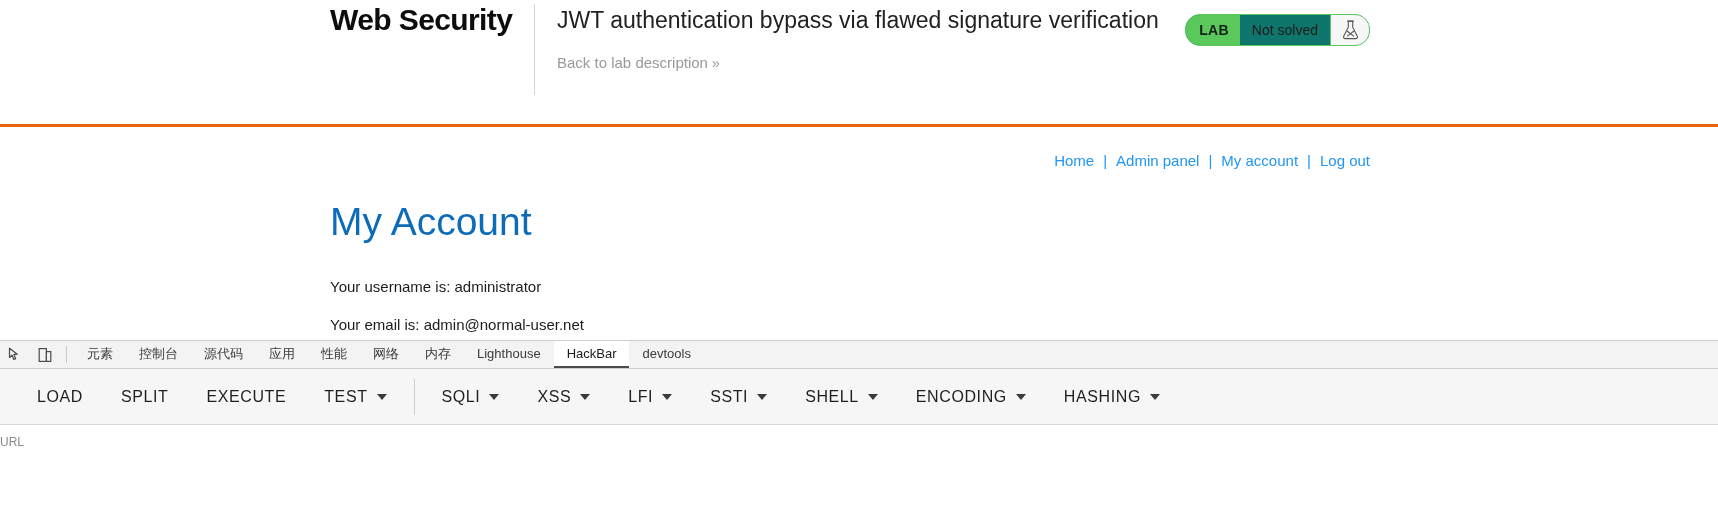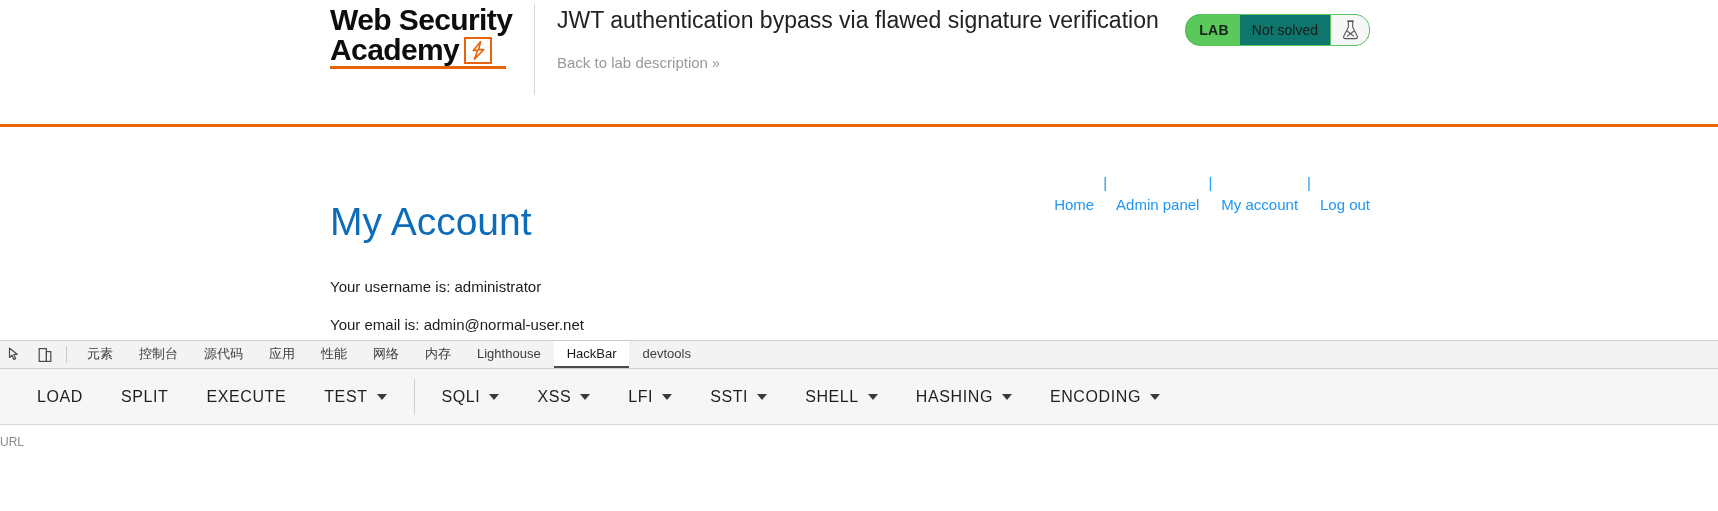--- a/index.html
+++ b/index.html
@@ -162,21 +162,20 @@
     color: #2196f3;
     display: flex;
     align-items: center;
     gap: 0;
     white-space: nowrap;
   }
   .site-nav a {
     color: #2196f3;
     text-decoration: none;
     cursor: pointer;
-    margin-top: 44px;
   }
   .nav-sep {
     color: #2196f3;
     padding: 0 9px;
   }
 
   
   .account-body {
     position: absolute;
     left: 330px;
@@ -301,28 +300,20 @@
 </head>
 <body>
 
 <div id="page-region">
 
   <div class="academy-header">
     <div class="header-inner">
 
       <div class="logo-block">
         <div class="logo-line">Web Security</div>
-        <div class="logo-line logo-line2">
-          <span>Academy</span>
-          <span class="logo-mark">
-            <svg width="15" height="19" viewBox="0 0 15 19">
-              <path d="M9.5 0.8 L2.2 9.4 L6.6 9.4 L3.4 18.2 L12.6 8.6 L7.6 8.6 Z" fill="none" stroke="#e8630a" stroke-width="1.6" stroke-linejoin="round"></path>
-            </svg>
-          </span>
-        </div>
       </div>
 
       <div class="logo-divider"></div>
 
       <div class="title-block">
         <h1 class="lab-title">JWT authentication bypass via flawed signature verification</h1>
         <div class="back-link">
           <span>Back to lab description</span>
           <span class="back-chevrons">»</span>
         </div>
@@ -419,25 +410,25 @@
     </div>
     <div class="hb-btn">
       <span>SSTI</span>
       <span class="hb-caret"></span>
     </div>
     <div class="hb-btn">
       <span>SHELL</span>
       <span class="hb-caret"></span>
     </div>
     <div class="hb-btn">
+      <span>ENCODING</span>
+      <span class="hb-caret"></span>
+    </div>
+    <div class="hb-btn">
       <span>HASHING</span>
-      <span class="hb-caret"></span>
-    </div>
-    <div class="hb-btn">
-      <span>ENCODING</span>
       <span class="hb-caret"></span>
     </div>
   </div>
 
   <div class="hb-urlarea">
     <div class="hb-url-label">URL</div>
   </div>
 </div>
 
 </body></html>

